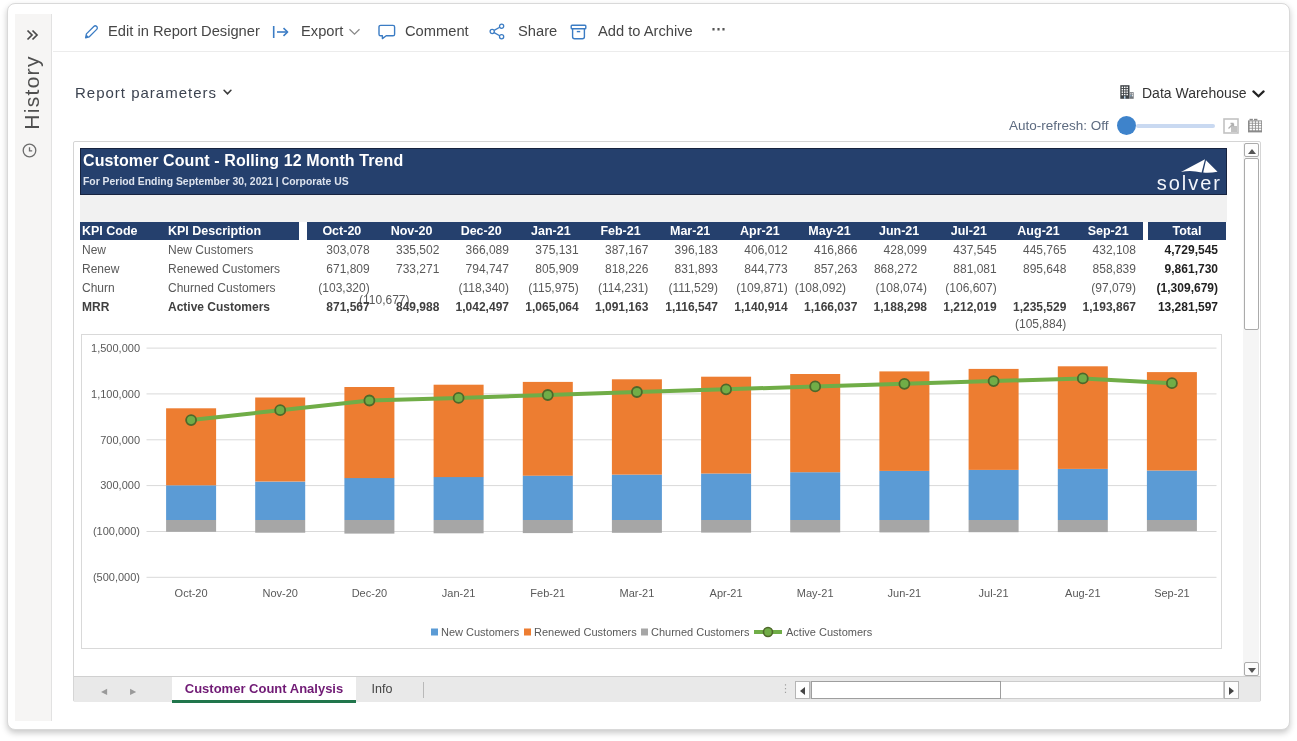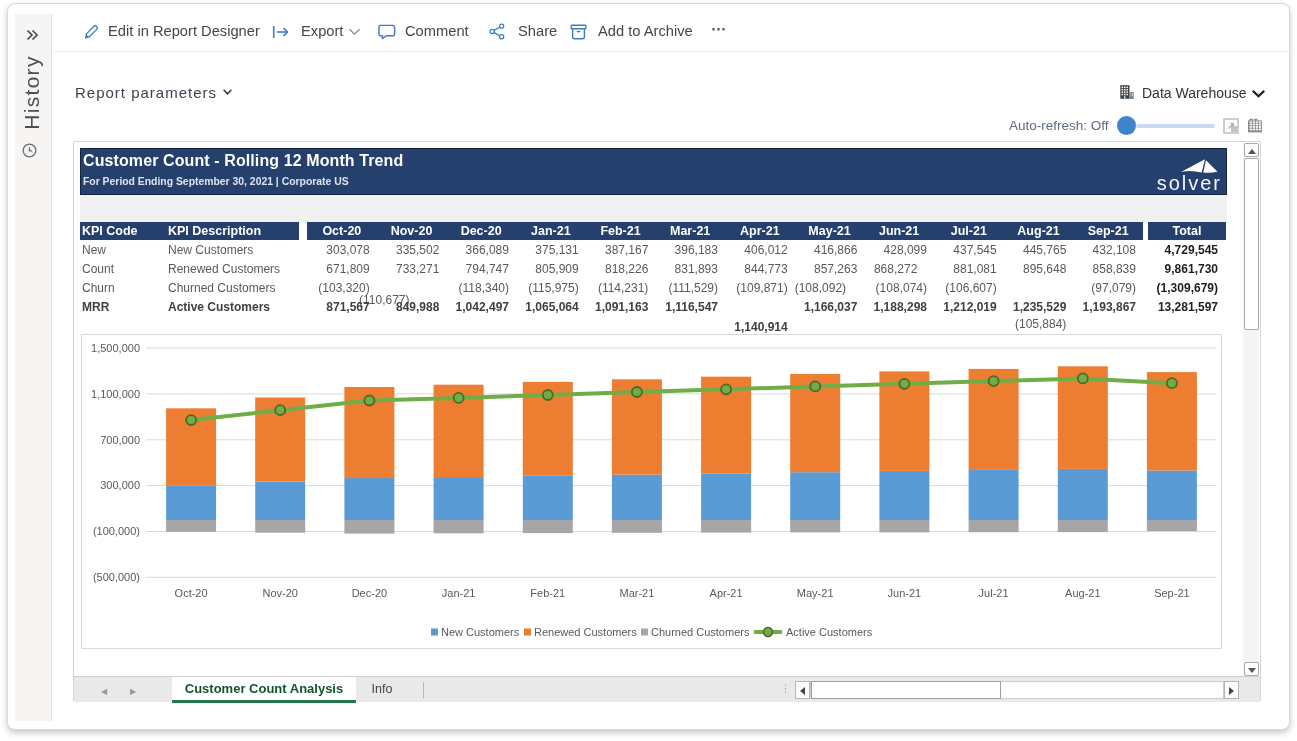--- a/index.html
+++ b/index.html
@@ -19,21 +19,21 @@
 .th { position:absolute; height:18px; background:#25406d; }
 .thtxt { position:absolute; height:14px; line-height:14px; font-size:12.5px; font-weight:bold; color:#ffffff; white-space:nowrap; }
 .tr, .trb, .trt { position:absolute; height:19px; line-height:18px; font-size:12px; color:#595959; white-space:nowrap; }
 .trb { font-weight:bold; color:#404040; }
 .trt { font-weight:bold; color:#1f1f1f; }
 #chartbox { position:absolute; left:7px; top:192px; width:1141px; height:315px; border:1px solid #d9d9d9; overflow:hidden; }
 #vsb { position:absolute; left:1169px; top:1px; width:16px; height:533px; background:#f5f5f5; }
 .sbtn { position:absolute; width:15px; height:14px; background:#fdfdfd; border:1px solid #ababab; border-radius:2px; }
 #vthumb { position:absolute; left:0.5px; top:15px; width:15px; height:172px; background:#ffffff; border:1px solid #ababab; border-radius:2px; }
 #tabbar { position:absolute; left:0px; top:534px; width:1186px; height:26px; background:#e9e9e9; border-top:1px solid #d0d0d0; }
-#tab1 { position:absolute; left:98px; top:0px; width:184px; height:26px; background:#ffffff; border-bottom:3px solid #21764c; text-align:center; font-size:13px; font-weight:bold; color:#14532d; line-height:24px; }
+#tab1 { position:absolute; left:98px; top:0px; width:184px; height:26px; background:#ffffff; border-bottom:3px solid #21764c; text-align:center; font-size:13px; font-weight:bold; color:#701a75; line-height:24px; }
 #tab2 { position:absolute; left:282px; top:0px; width:52px; height:26px; text-align:center; font-size:12.5px; color:#444444; line-height:25px; }
 .tsep { position:absolute; top:5px; width:1px; height:16px; background:#b9b9b9; }
 .harrow { position:absolute; top:10px; font-size:8px; color:#9a9a9a; }
 #hsb-l, #hsb-r { position:absolute; top:4px; width:15px; height:18px; background:#fdfdfd; border:1px solid #b5b5b5; }
 #hsb-track { position:absolute; top:4px; height:18px; background:#ffffff; border:1px solid #cccccc; }
 #hsb-thumb { position:absolute; top:4px; height:18px; background:#ffffff; border:1px solid #9e9e9e; }
 .tri { width:0; height:0; position:absolute; }
 #histtxt { position:absolute; left:-29px; top:66px; width:90px; height:25px; line-height:25px; text-align:center; transform:rotate(-90deg); font-size:21px; letter-spacing:1.3px; color:#4f4f4f; }
 </style>
 </head>
@@ -215,21 +215,21 @@
 <div class="tr" style="left:442.0px;top:99px;width:62.7px;text-align:right;">375,131</div>
 <div class="tr" style="left:511.7px;top:99px;width:62.7px;text-align:right;">387,167</div>
 <div class="tr" style="left:581.3px;top:99px;width:62.7px;text-align:right;">396,183</div>
 <div class="tr" style="left:651.0px;top:99px;width:62.7px;text-align:right;">406,012</div>
 <div class="tr" style="left:720.7px;top:99px;width:62.7px;text-align:right;">416,866</div>
 <div class="tr" style="left:790.3px;top:99px;width:62.7px;text-align:right;">428,099</div>
 <div class="tr" style="left:860.0px;top:99px;width:62.7px;text-align:right;">437,545</div>
 <div class="tr" style="left:929.7px;top:99px;width:62.7px;text-align:right;">445,765</div>
 <div class="tr" style="left:999.3px;top:99px;width:62.7px;text-align:right;">432,108</div>
 <div class="trt" style="left:1074px;top:99px;width:70px;text-align:right;">4,729,545</div>
-<div class="tr" style="left:8px;top:118px;">Count</div>
+<div class="tr" style="left:8px;top:118px;">Renew</div>
 <div class="tr" style="left:94px;top:118px;">Renewed Customers</div>
 <div class="tr" style="left:233.0px;top:118px;width:62.7px;text-align:right;">671,809</div>
 <div class="tr" style="left:302.7px;top:118px;width:62.7px;text-align:right;">733,271</div>
 <div class="tr" style="left:372.3px;top:118px;width:62.7px;text-align:right;">794,747</div>
 <div class="tr" style="left:442.0px;top:118px;width:62.7px;text-align:right;">805,909</div>
 <div class="tr" style="left:511.7px;top:118px;width:62.7px;text-align:right;">818,226</div>
 <div class="tr" style="left:581.3px;top:118px;width:62.7px;text-align:right;">831,893</div>
 <div class="tr" style="left:651.0px;top:118px;width:62.7px;text-align:right;">844,773</div>
 <div class="tr" style="left:720.7px;top:118px;width:62.7px;text-align:right;">857,263</div>
 <div class="tr" style="left:790.3px;top:118px;width:62.7px;text-align:center;">868,272</div>
@@ -253,21 +253,21 @@
 <div class="tr" style="left:999.3px;top:137px;width:62.7px;text-align:right;">(97,079)</div>
 <div class="trt" style="left:1074px;top:137px;width:70px;text-align:right;">(1,309,679)</div>
 <div class="trb" style="left:8px;top:156px;">MRR</div>
 <div class="trb" style="left:94px;top:156px;">Active Customers</div>
 <div class="trb" style="left:233.0px;top:156px;width:62.7px;text-align:right;">871,567</div>
 <div class="trb" style="left:302.7px;top:156px;width:62.7px;text-align:right;">849,988</div>
 <div class="trb" style="left:372.3px;top:156px;width:62.7px;text-align:right;">1,042,497</div>
 <div class="trb" style="left:442.0px;top:156px;width:62.7px;text-align:right;">1,065,064</div>
 <div class="trb" style="left:511.7px;top:156px;width:62.7px;text-align:right;">1,091,163</div>
 <div class="trb" style="left:581.3px;top:156px;width:62.7px;text-align:right;">1,116,547</div>
-<div class="trb" style="left:651.0px;top:156px;width:62.7px;text-align:right;margin-top:20px;">1,140,914</div>
+<div class="trb" style="left:651.0px;top:156px;width:62.7px;text-align:right;">1,140,914</div>
 <div class="trb" style="left:720.7px;top:156px;width:62.7px;text-align:right;">1,166,037</div>
 <div class="trb" style="left:790.3px;top:156px;width:62.7px;text-align:right;">1,188,298</div>
 <div class="trb" style="left:860.0px;top:156px;width:62.7px;text-align:right;">1,212,019</div>
 <div class="trb" style="left:929.7px;top:156px;width:62.7px;text-align:right;">1,235,529</div>
 <div class="trb" style="left:999.3px;top:156px;width:62.7px;text-align:right;">1,193,867</div>
 <div class="trt" style="left:1074px;top:156px;width:70px;text-align:right;">13,281,597</div>
   <div id="chartbox">
       <svg id="chart" width="1141" height="315" viewBox="0 0 1141 315" font-family="Liberation Sans, sans-serif">
 <line x1="64.5" y1="13.1" x2="1134.5" y2="13.1" stroke="#d9d9d9" stroke-width="1"></line>
 <line x1="64.5" y1="58.9" x2="1134.5" y2="58.9" stroke="#d9d9d9" stroke-width="1"></line>

